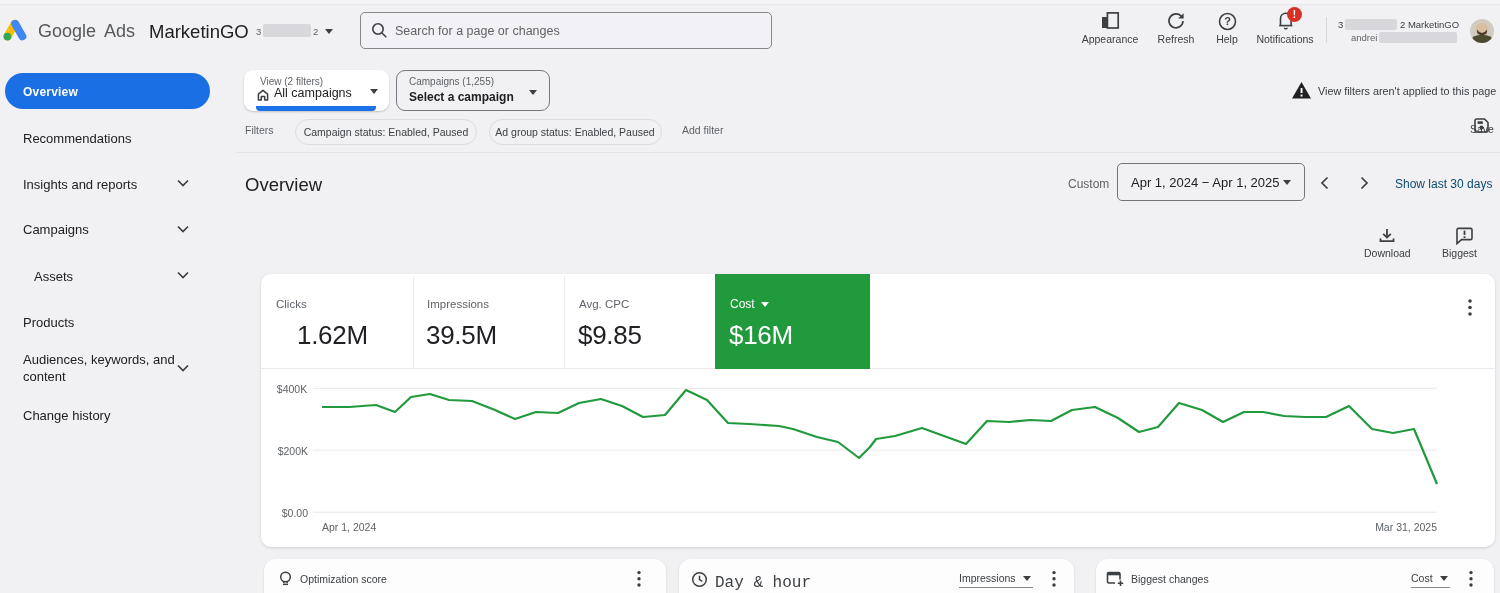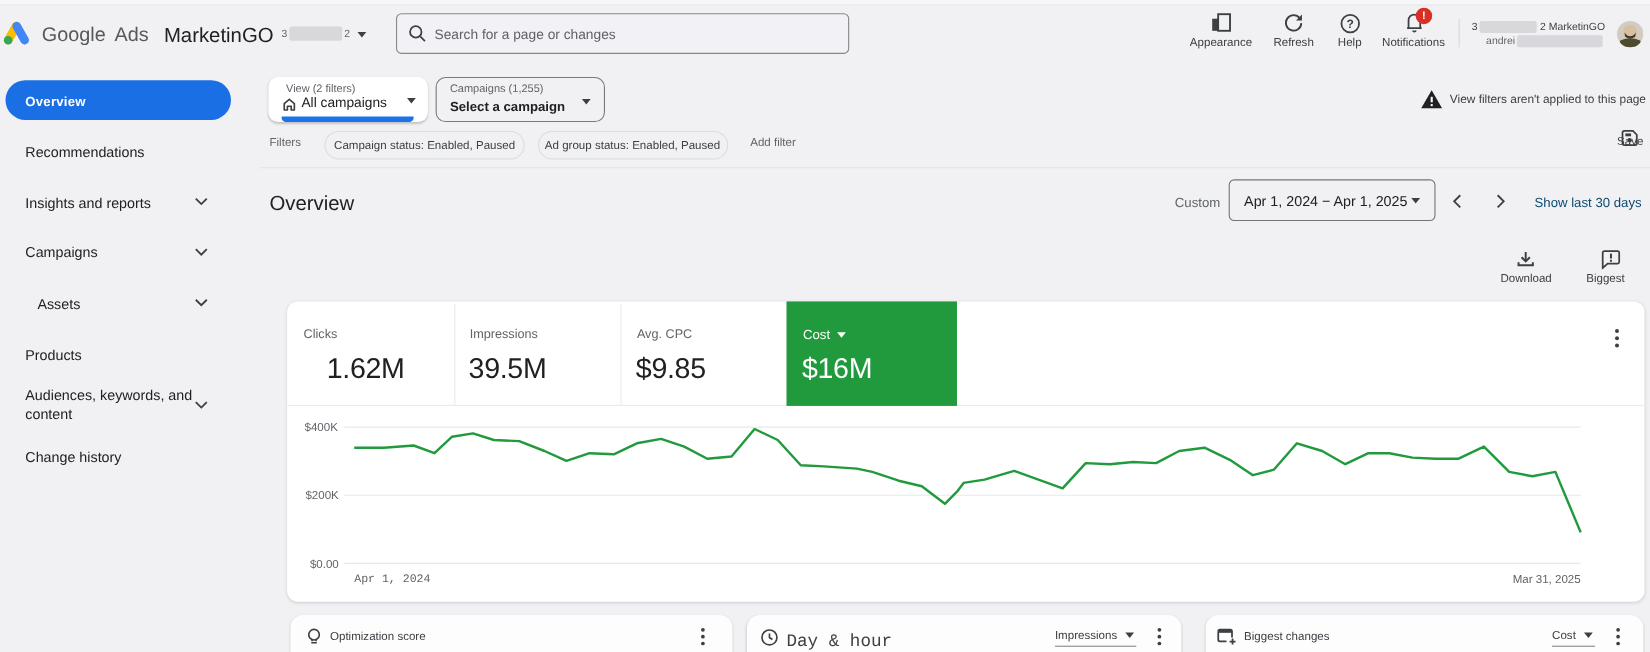--- a/index.html
+++ b/index.html
@@ -203,21 +203,21 @@
   <svg class="abs" style="left:261px;top:369px;" width="1234" height="178" viewBox="0 0 1234 178">
     <line x1="52" y1="19.3" x2="1176" y2="19.3" stroke="#e8e8ec" stroke-width="1"></line>
     <line x1="52" y1="81.2" x2="1176" y2="81.2" stroke="#e8e8ec" stroke-width="1"></line>
     <line x1="52" y1="143.2" x2="1176" y2="143.2" stroke="#e8e8ec" stroke-width="1"></line>
     <polyline fill="none" stroke="#219a3d" stroke-width="2.2" stroke-linejoin="round" points="61,38 88,38 115,36 134,43 150,28 169,25 188,31 211,32 234,41 254,50 275,43 297,44 318,34 340,30 361,37 382,48 404,46 425,21 446,31 467,54 488,55 518,57 532,60 556,68 577,73 598,89 609,78 615,70 634,67 661,59 705,75 726,52 748,53 769,51 790,52 811,41 834,38 857,49 878,63 897,58 918,34 941,41 962,53 983,43 1002,43 1023,47 1044,48 1065,48 1088,37 1111,60 1132,64 1153,60 1176,115"></polyline>
   </svg>
 
   <div class="abs gray" style="left:276px;top:382.5px;width:32px;text-align:center;font-size:10.5px;">$400K</div>
   <div class="abs gray" style="left:276px;top:444.5px;width:32px;text-align:right;font-size:10.5px;">$200K</div>
   <div class="abs gray" style="left:276px;top:506.5px;width:32px;text-align:right;font-size:10.5px;">$0.00</div>
-  <div class="abs gray" style="left:322px;top:521px;font-size:10.5px;font-family:Liberation Mono, monospace;">Apr 1, 2024</div>
+  <div class="abs gray" style="left:322px;top:521px;font-size:10.5px;">Apr 1, 2024</div>
   <div class="abs gray" style="left:1357px;top:521px;width:80px;text-align:right;font-size:10.5px;">Mar 31, 2025</div>
 </div>
 
 <div id="bottom">
 
   <div class="abs" style="left:264px;top:559px;width:402px;height:50px;background:#fdfdfe;border-radius:12px 12px 0 0;box-shadow:0 1px 2px rgba(60,64,67,.2);"></div>
   <svg class="abs" style="left:279px;top:571px;" width="13" height="17" viewBox="0 0 13 17">
     <circle cx="6.5" cy="6" r="4.8" fill="none" stroke="#3c4043" stroke-width="1.5"></circle>
     <line x1="4" y1="13.3" x2="9" y2="13.3" stroke="#3c4043" stroke-width="1.5"></line>
     <path d="M4.7 10.5 L4.7 12 M8.3 10.5 L8.3 12" stroke="#3c4043" stroke-width="1.5"></path>

